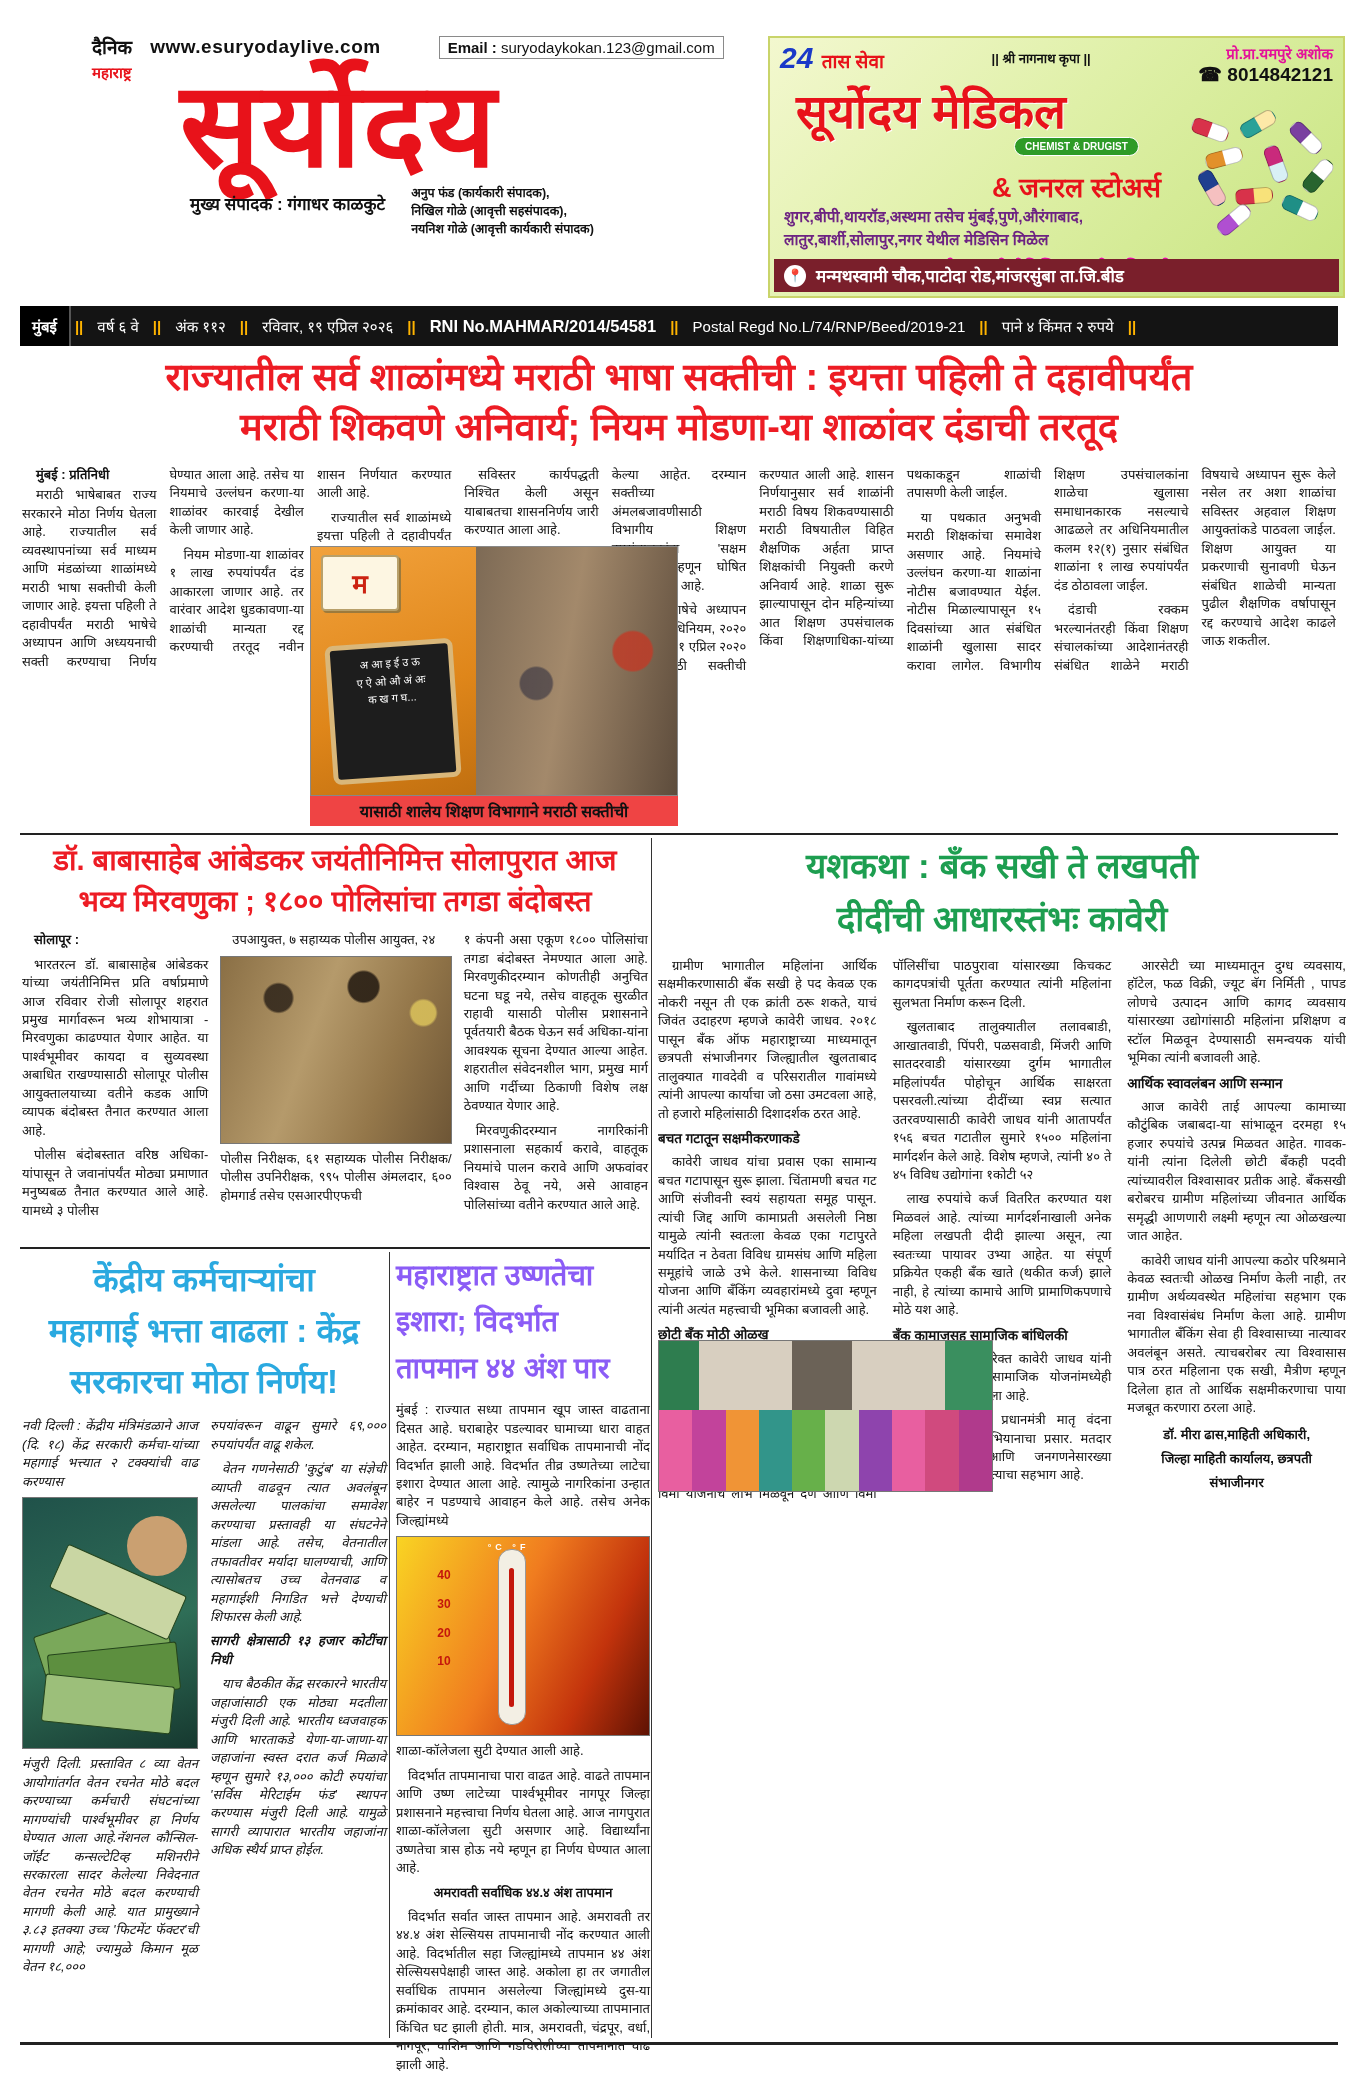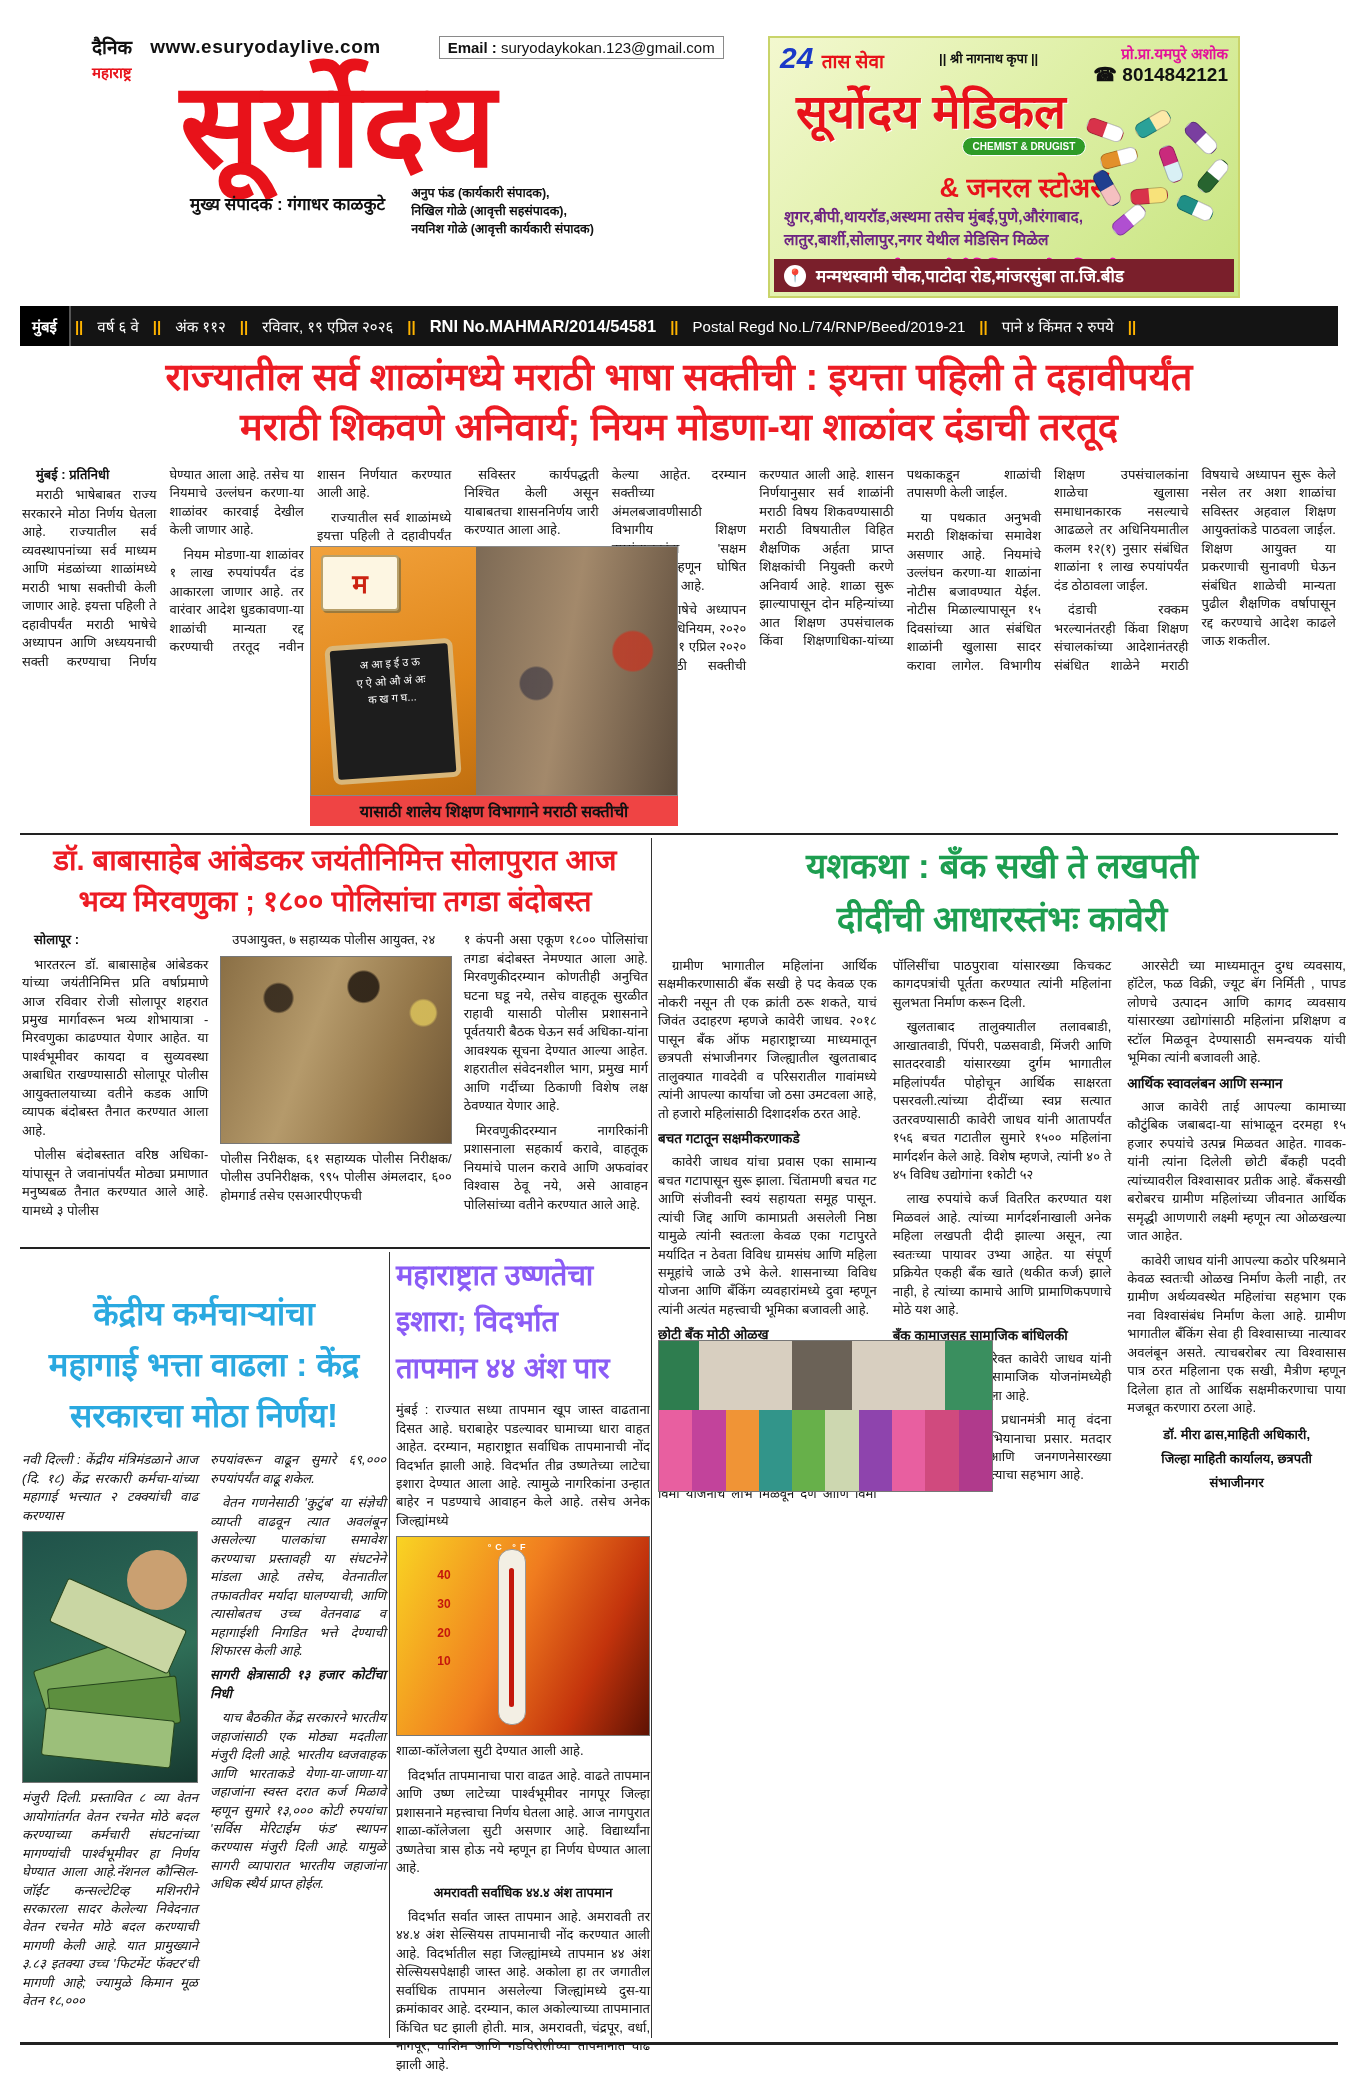--- a/index.html
+++ b/index.html
@@ -12,21 +12,21 @@
   .site{font-weight:bold;font-size:19px;letter-spacing:.5px;}
   .emailbox{border:1px solid #8a8a8a;padding:2px 8px;font-size:15px;margin-left:40px;background:#fff;}
   .emailbox b{font-weight:bold;}
   .state{color:#e8121a;font-weight:bold;font-size:15px;margin-left:72px;margin-top:2px;}
   .logo{color:#e8121a;font-weight:800;font-size:118px;line-height:1.05;margin-left:160px;margin-top:-18px;letter-spacing:2px;}
   .ed-row{display:flex;align-items:flex-start;gap:26px;margin-left:170px;margin-top:-4px;}
   .chief{font-weight:bold;font-size:17px;padding-top:8px;}
   .eds{font-size:12.5px;line-height:1.45;font-weight:bold;}
   .eds span{display:block;}
   
-  .ad{position:absolute;left:768px;top:36px;width:472px;height:262px;
+  .ad{position:absolute;left:768px;top:36px;width:577px;height:262px;
       background:linear-gradient(135deg,#f3f8cf 0%,#dff0a8 45%,#c7e47f 100%);
       border:2px solid #c9d46a;box-sizing:border-box;}
   .ad-row1{display:flex;justify-content:space-between;align-items:flex-start;padding:5px 10px 0 10px;}
   .ad-24{color:#1a39c8;font-weight:800;font-size:30px;line-height:1;font-style:italic;}
   .ad-24 small{color:#e8121a;font-size:19px;font-weight:800;font-style:normal;}
   .ad-bless{font-weight:bold;font-size:13px;margin-top:6px;}
   .ad-prop{color:#e4119a;font-weight:bold;font-size:15px;text-align:right;}
   .ad-phone{color:#111;font-weight:800;font-size:19px;text-align:right;}
   .ad-title{color:#e8121a;font-weight:800;font-size:47px;line-height:1;padding:2px 0 0 26px;text-shadow:1px 1px 0 #fff;}
   .ad-row3{display:flex;align-items:center;gap:12px;padding:2px 0 0 40px;flex-direction:column;}
@@ -92,21 +92,21 @@
              column-count:3;column-gap:16px;font-size:13px;line-height:1.42;text-align:justify;}
   .bank-body p{margin:0 0 6px 0;text-indent:14px;}
   .bank-body h4{margin:4px 0 5px 0;font-size:13.5px;text-align:left;font-weight:800;}
   .bank-author{font-weight:800;text-align:center;text-indent:0 !important;margin-top:8px !important;}
   .bank-photo{position:absolute;left:658px;top:1340px;width:335px;height:152px;border:1px solid #777;box-sizing:border-box;
       display:flex;flex-direction:column;}
   .bp-top{height:46%;background:linear-gradient(90deg,#2e7d4f 0 12%,#d8cfc0 12% 40%,#6b6257 40% 58%,#d8cfc0 58% 86%,#3a8f5f 86%);}
   .bp-row{flex:1;display:flex;}
   .bp-row div{flex:1;}
   
-  .da{position:absolute;left:22px;top:1288px;width:364px;}
+  .da{position:absolute;left:22px;top:1254px;width:364px;}
   .da .hl{color:#2aa9e0;font-weight:800;font-size:33px;line-height:1.55;text-align:center;}
   .da-body{display:flex;gap:12px;margin-top:10px;font-size:13px;line-height:1.42;text-align:justify;font-style:italic;}
   .da-body p{margin:0 0 6px 0;text-indent:12px;}
   .dac{width:176px;}
   .da-img{position:relative;width:100%;height:252px;border:1px solid #777;box-sizing:border-box;margin:4px 0 6px 0;
       background:linear-gradient(160deg,#20524a,#2f6e57 55%,#16382f);overflow:hidden;}
   .note{position:absolute;width:128px;height:46px;border:1px solid #24441c;border-radius:3px;}
   .boldsub{font-weight:800;text-indent:0 !important;}
   
   .heat{position:absolute;left:396px;top:1252px;width:254px;}

